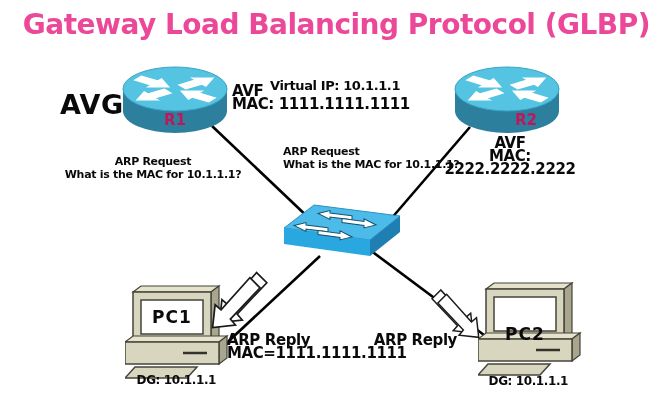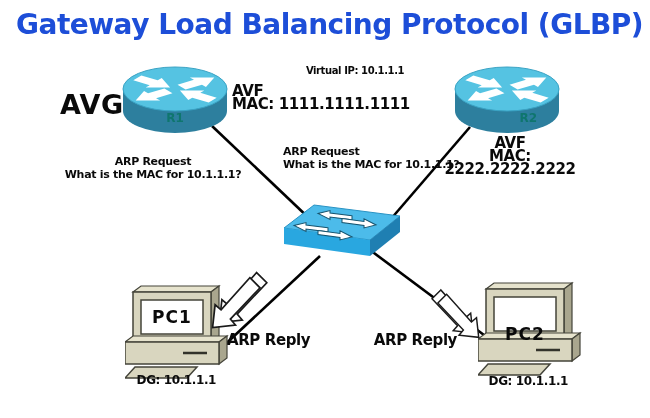--- a/index.html
+++ b/index.html
@@ -2,26 +2,26 @@
 <html><head>
 <meta charset="utf-8">
 <style>
   html,body{margin:0;padding:0;background:#fff;}
   .canvas{
     position:relative;width:650px;height:418px;background:#ffffff;overflow:hidden;
     font-family:"DejaVu Sans",sans-serif;color:#0a0a0a;font-weight:bold;
   }
   .abs{position:absolute;}
   .title{
-    left:0;right:0;top:8px;margin:0;text-align:left;
-    font-size:28px;letter-spacing:-0.5px;font-weight:bold;color:#1d4ed8;padding-left:16px;
+    left:0;right:0;top:8px;margin:0;text-align:right;
+    font-size:28px;letter-spacing:-0.5px;font-weight:bold;color:#ec4899;padding-left:16px;
   }
-  .vip{left:270px;top:65px;width:170px;text-align:center;font-size:10px;letter-spacing:-0.4px;}
+  .vip{left:270px;top:78px;width:170px;font-size:13px;letter-spacing:-0.4px;}
   .avg{left:60px;top:89px;font-size:27px;letter-spacing:0.5px;}
-  .dev-label{color:#0f766e;font-size:12px;text-align:center;width:60px;}
+  .dev-label{color:#be185d;font-size:15px;text-align:center;width:60px;}
   .info{font-size:15px;line-height:13px;letter-spacing:-0.4px;}
   .arp{font-size:11px;line-height:12.5px;letter-spacing:-0.3px;}
   .pcname{font-size:17px;text-align:center;width:62px;letter-spacing:1px;}
   .dg{font-size:12px;text-align:right;letter-spacing:-0.4px;}
   svg{display:block;}
   .lines{left:0;top:0;z-index:0;}
   .dev{z-index:2;}
   .bigarrow{z-index:3;}
   .txt{z-index:4;}
 </style>
@@ -148,18 +148,19 @@
     <polygon points="62,3 74,15 39,52 45,59 18,62 21,35 28,41" fill="#ffffff" stroke="#1a1a1a" stroke-width="2"></polygon>
     <polygon points="54,9 66,21 31,58 37,65 10,68 13,41 20,47" fill="#ffffff" stroke="#1a1a1a" stroke-width="2"></polygon>
   </svg>
   <svg class="abs bigarrow" style="left:424px;top:286px;" width="62" height="56" viewBox="0 0 85 72">
     <polygon points="23,3 11,15 46,52 40,59 67,62 64,35 57,41" fill="#ffffff" stroke="#1a1a1a" stroke-width="2"></polygon>
     <polygon points="31,9 19,21 54,58 48,65 75,68 72,41 65,47" fill="#ffffff" stroke="#1a1a1a" stroke-width="2"></polygon>
   </svg>
 
   <div class="abs info txt" style="left:227px;top:334px;">
     <div>ARP Reply</div>
+    <div>MAC=1111.1111.1111</div>
   </div>
   <div class="abs info txt" style="left:343px;top:334px;width:114px;text-align:right;">
     <div>ARP Reply</div>
   </div>
 
 </div>
 
 </body></html>

